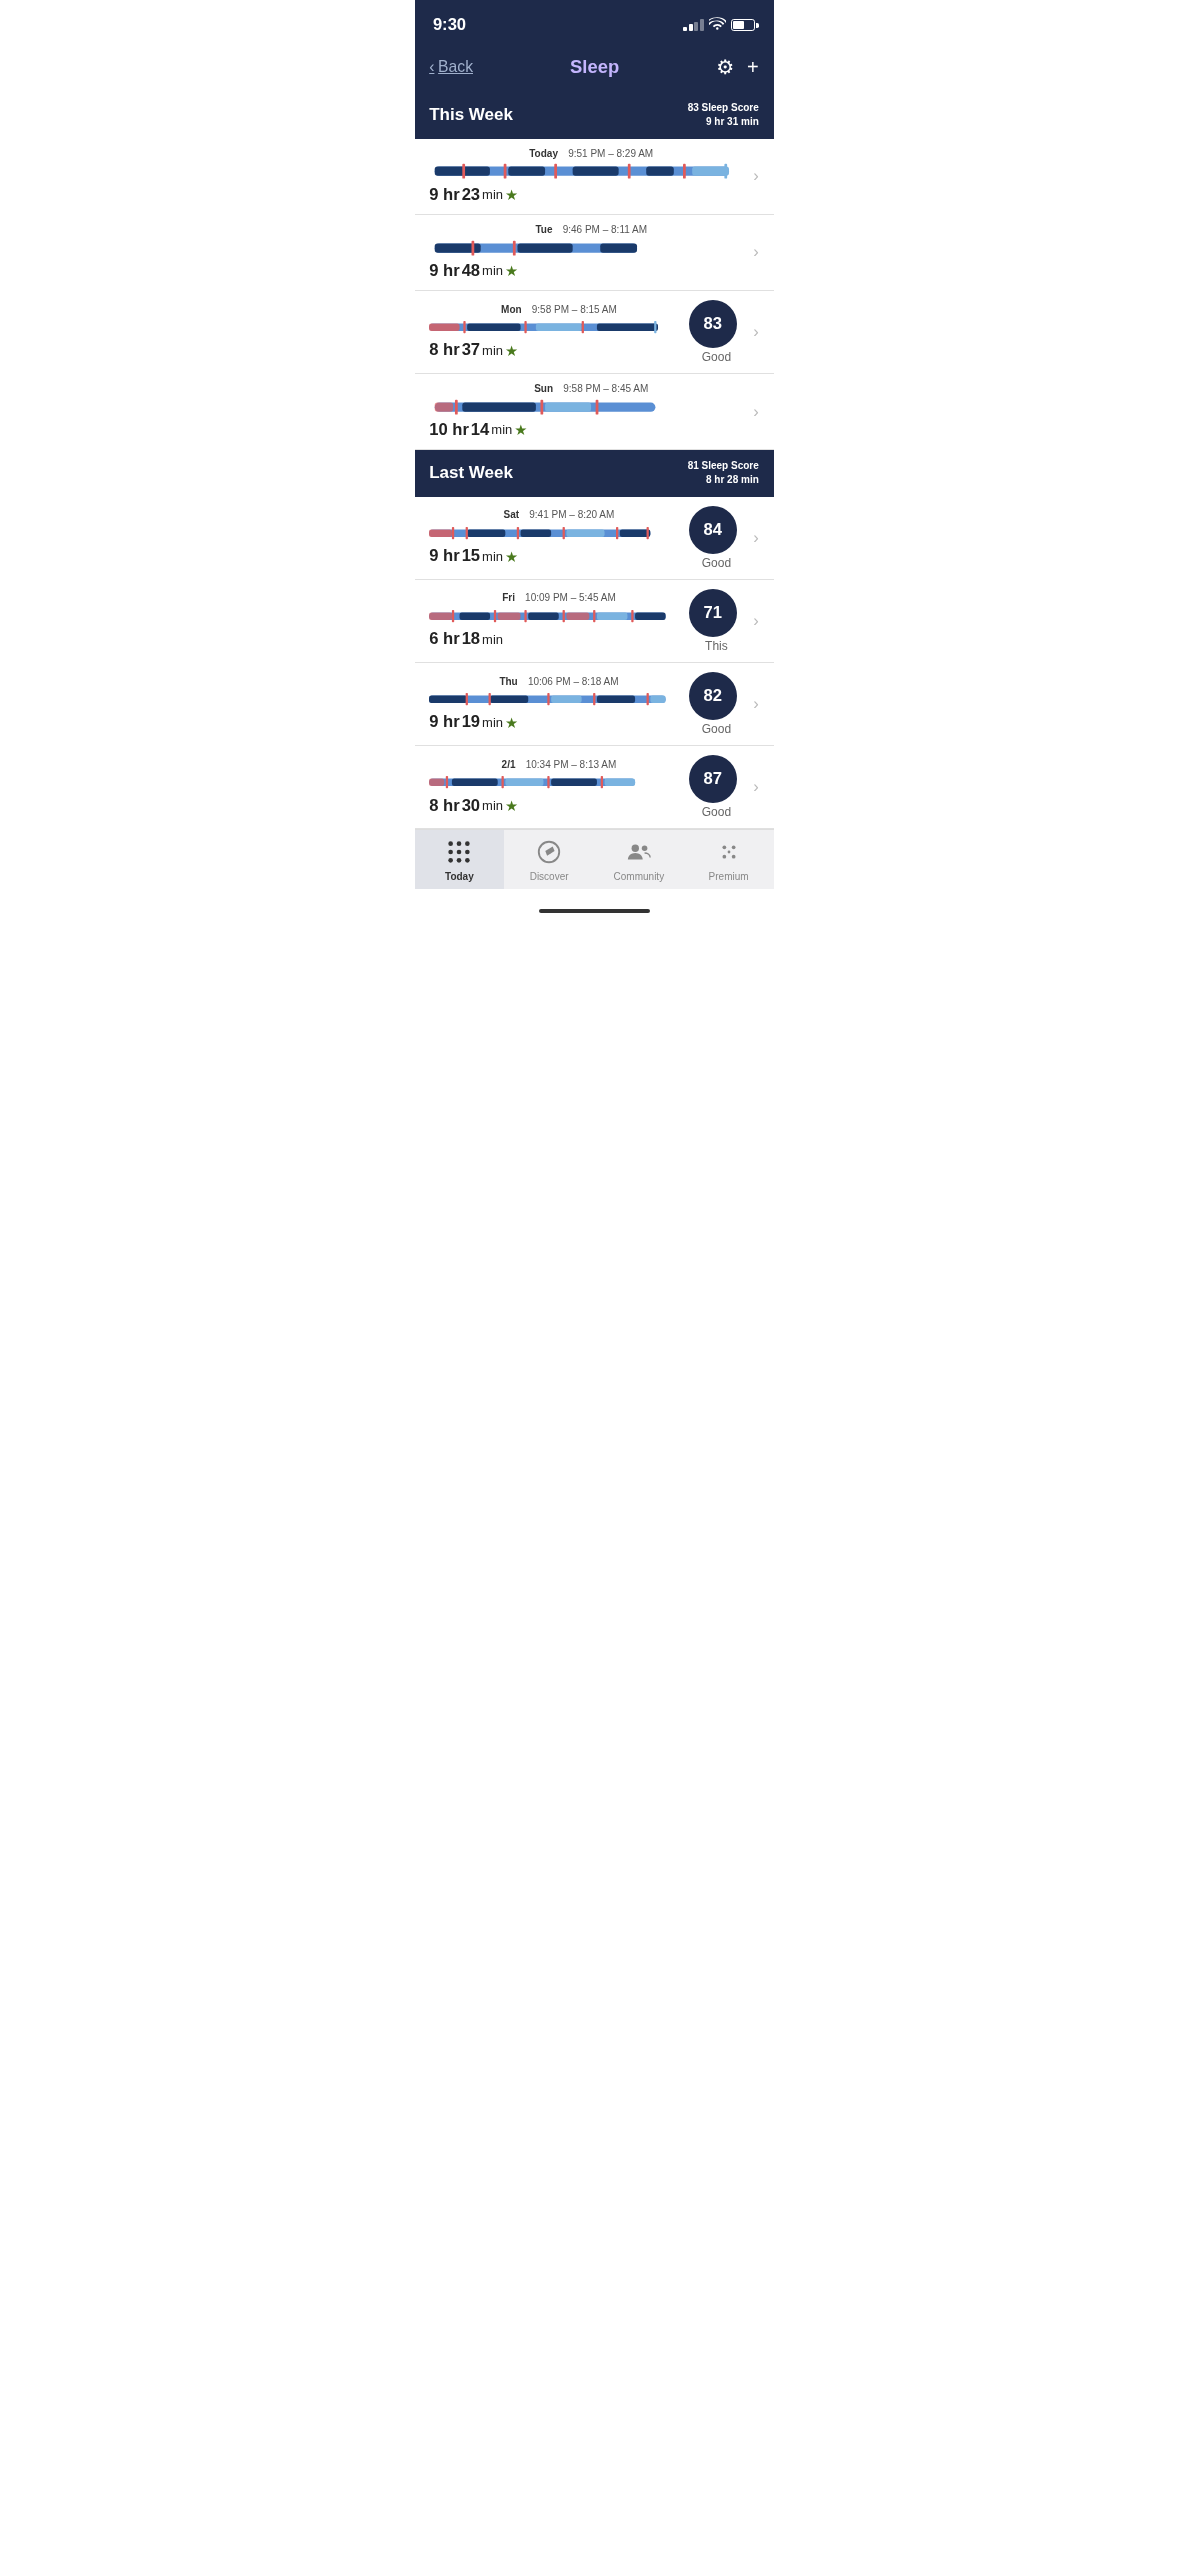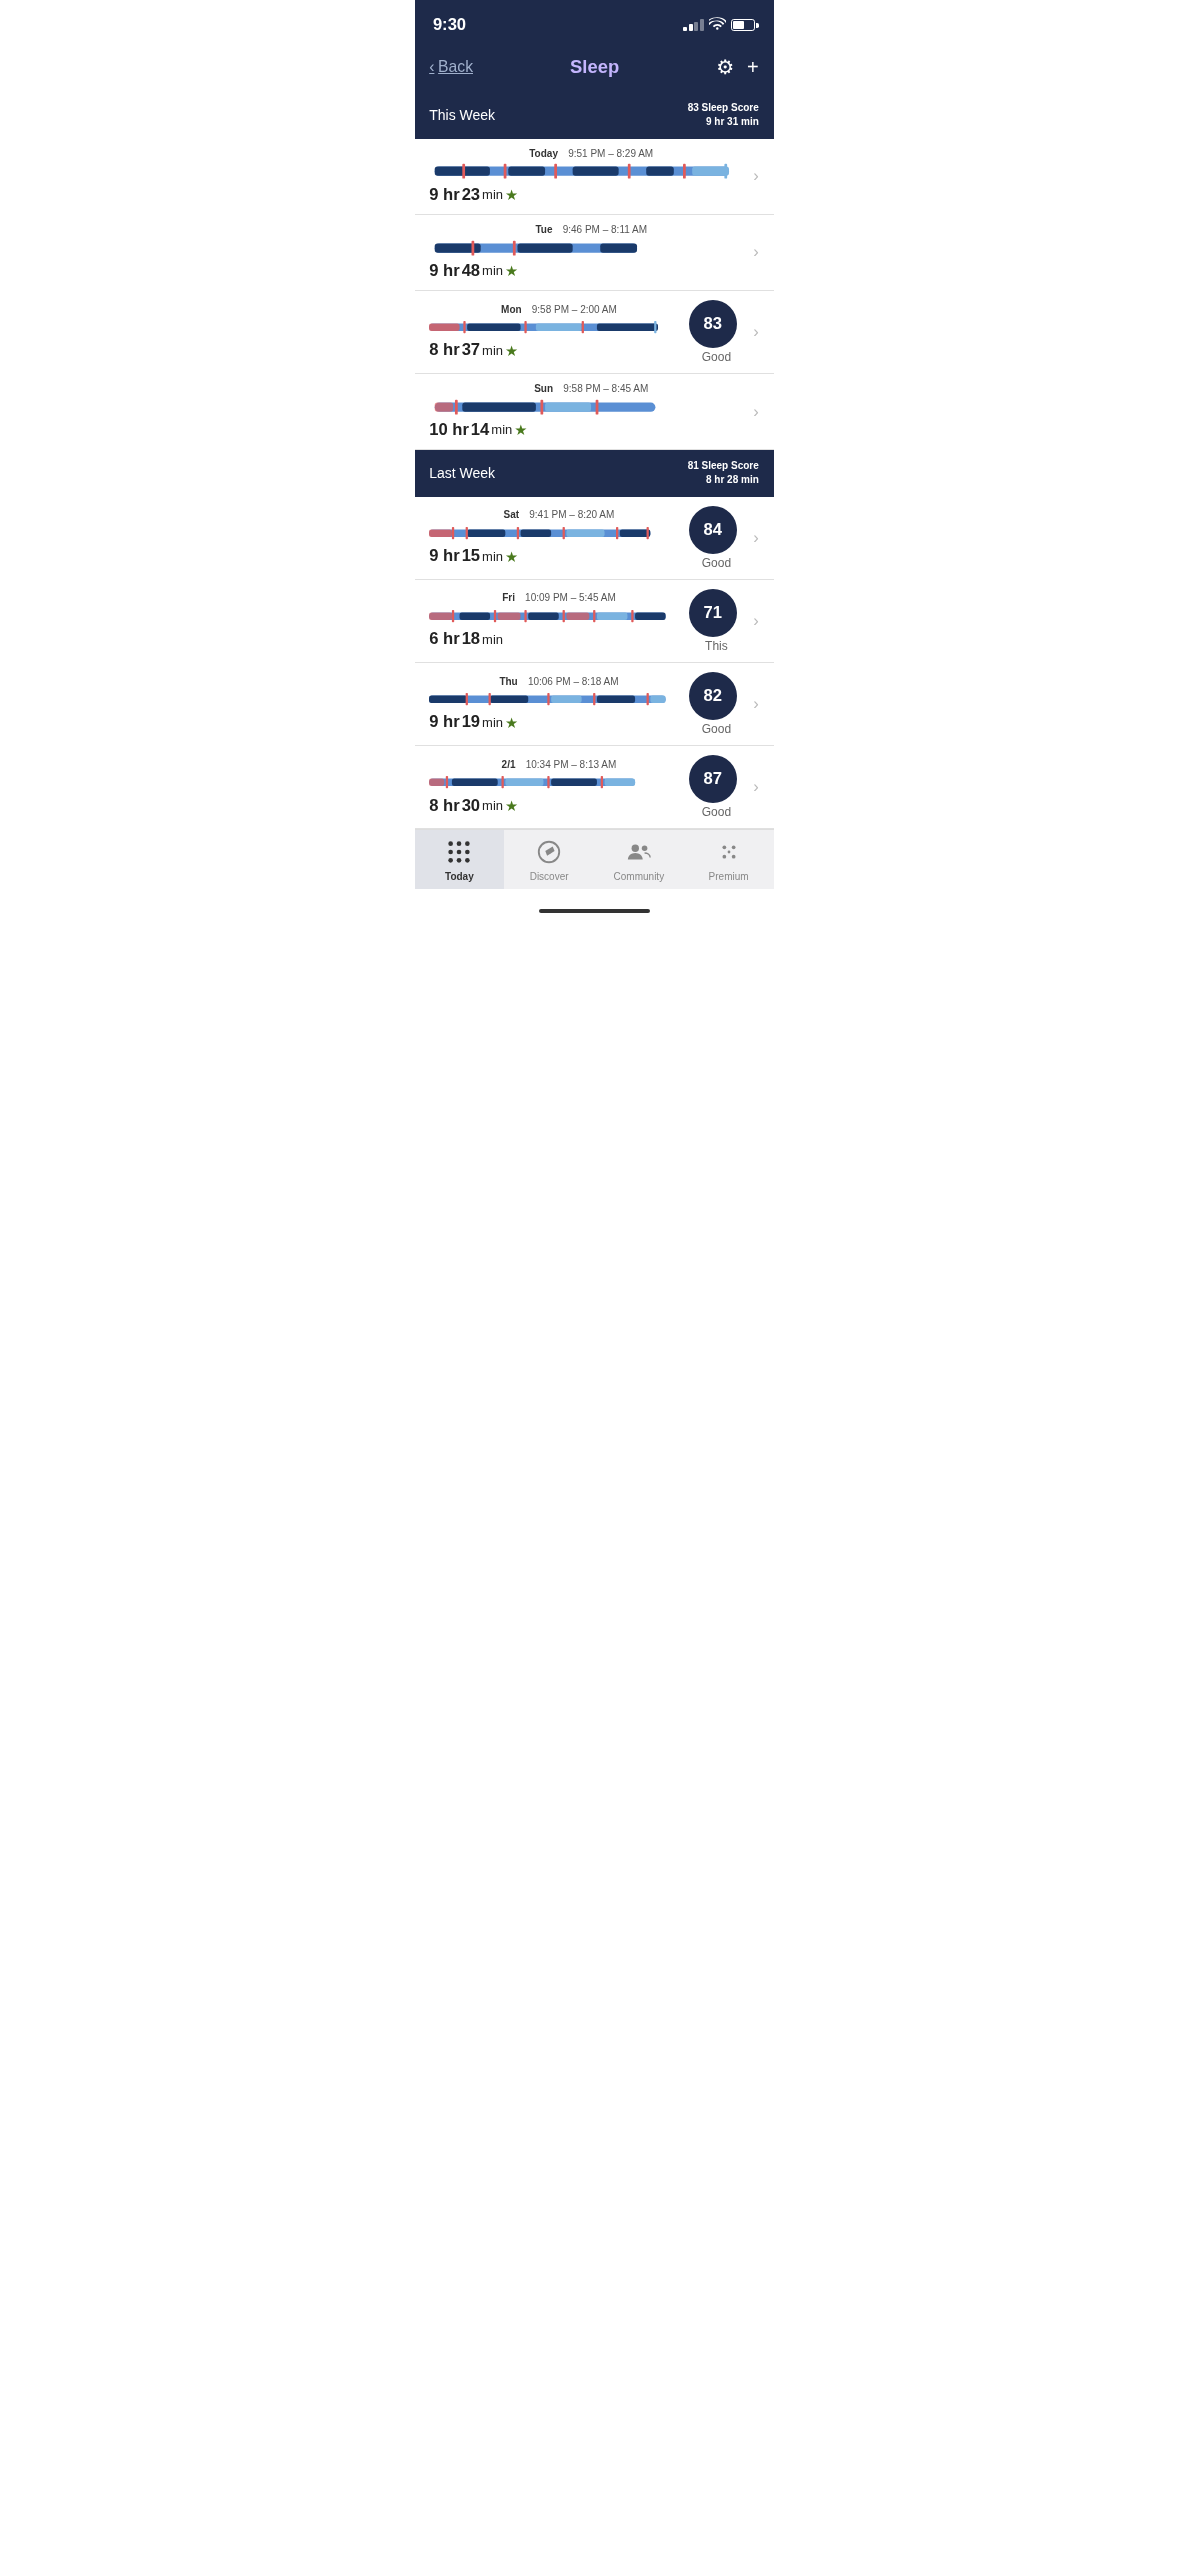--- a/index.html
+++ b/index.html
@@ -75,21 +75,21 @@
       font-size: 20px;
     }
     .week-header {
       background: #1e2a4a;
       color: white;
       display: flex;
       justify-content: space-between;
       align-items: center;
       padding: 9.2px 14.7px;
     }
-    .week-title { font-size: 14px; font-weight: 400; }
+    .week-title { font-size: 17px; font-weight: 700; }
     .week-stats { text-align: right; font-size: 10px; font-weight: 700; line-height: 1.4; }
     .sleep-entry {
       padding: 9.2px 14.7px;
       border-bottom: 0.9px solid #e0e0e0;
       display: flex;
       align-items: center;
       background: white;
     }
     .sleep-entry-content { flex: 1; }
     .sleep-entry-meta {
@@ -281,21 +281,21 @@
           <span class="star">★</span>
         </div>
       </div>
 
       <span class="chevron">›</span>
     </div>
     <div class="sleep-entry">
       <div class="sleep-entry-content">
         <div class="sleep-entry-meta">
           <span class="day">Mon</span>
-          <span>9:58 PM – 2:00 AM</span>
+          <span>9:58 PM – 8:15 AM</span>
         </div>
         <div class="sleep-visual">
           <svg class="sleep-svg" viewBox="0 0 340 20" xmlns="http://www.w3.org/2000/svg">
     <rect x="0" y="5" width="300" height="10" rx="5" fill="#5a8fd4"></rect>
     <rect x="0" y="5" width="40" height="10" rx="3" fill="#e05a5a" opacity="0.8"></rect>
     <rect x="50" y="5" width="70" height="10" rx="3" fill="#1a3a6a"></rect>
     <rect x="140" y="5" width="60" height="10" rx="3" fill="#7ab3e0"></rect>
     <rect x="220" y="5" width="80" height="10" rx="3" fill="#1a3a6a"></rect>
     <rect x="45" y="2" width="3" height="16" rx="1" fill="#e05a5a"></rect>
     <rect x="125" y="2" width="3" height="16" rx="1" fill="#e05a5a"></rect>

